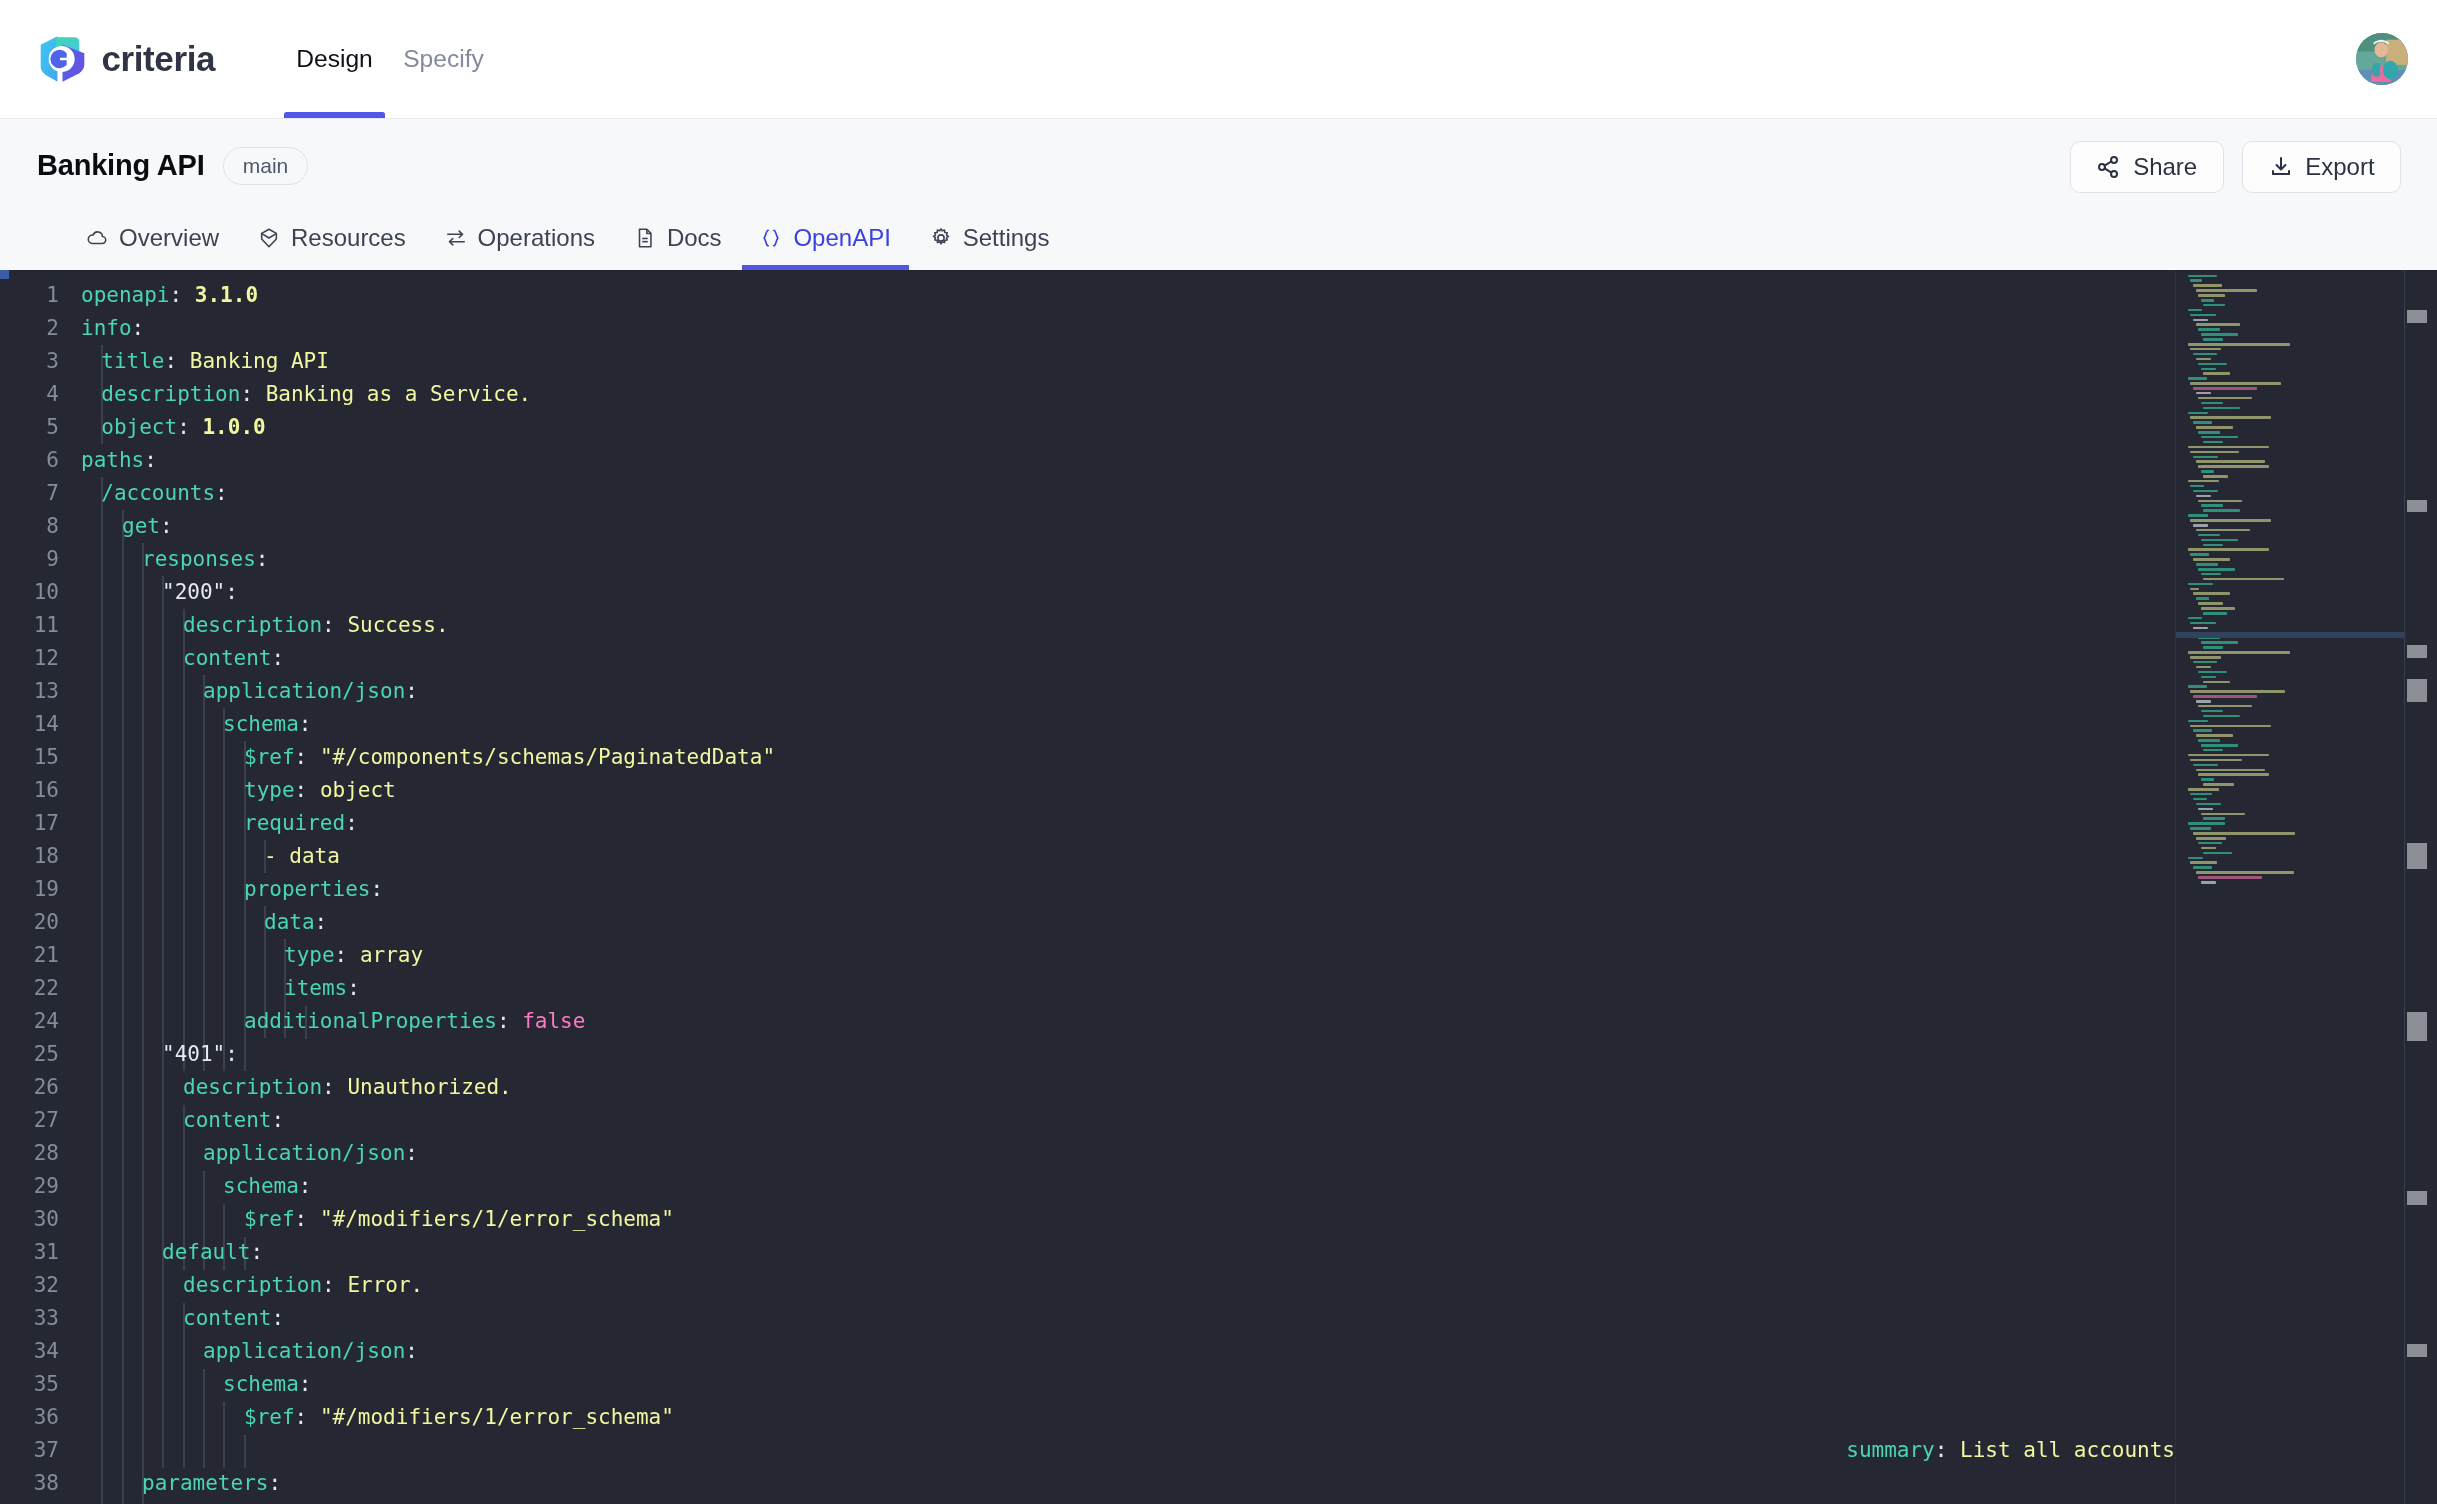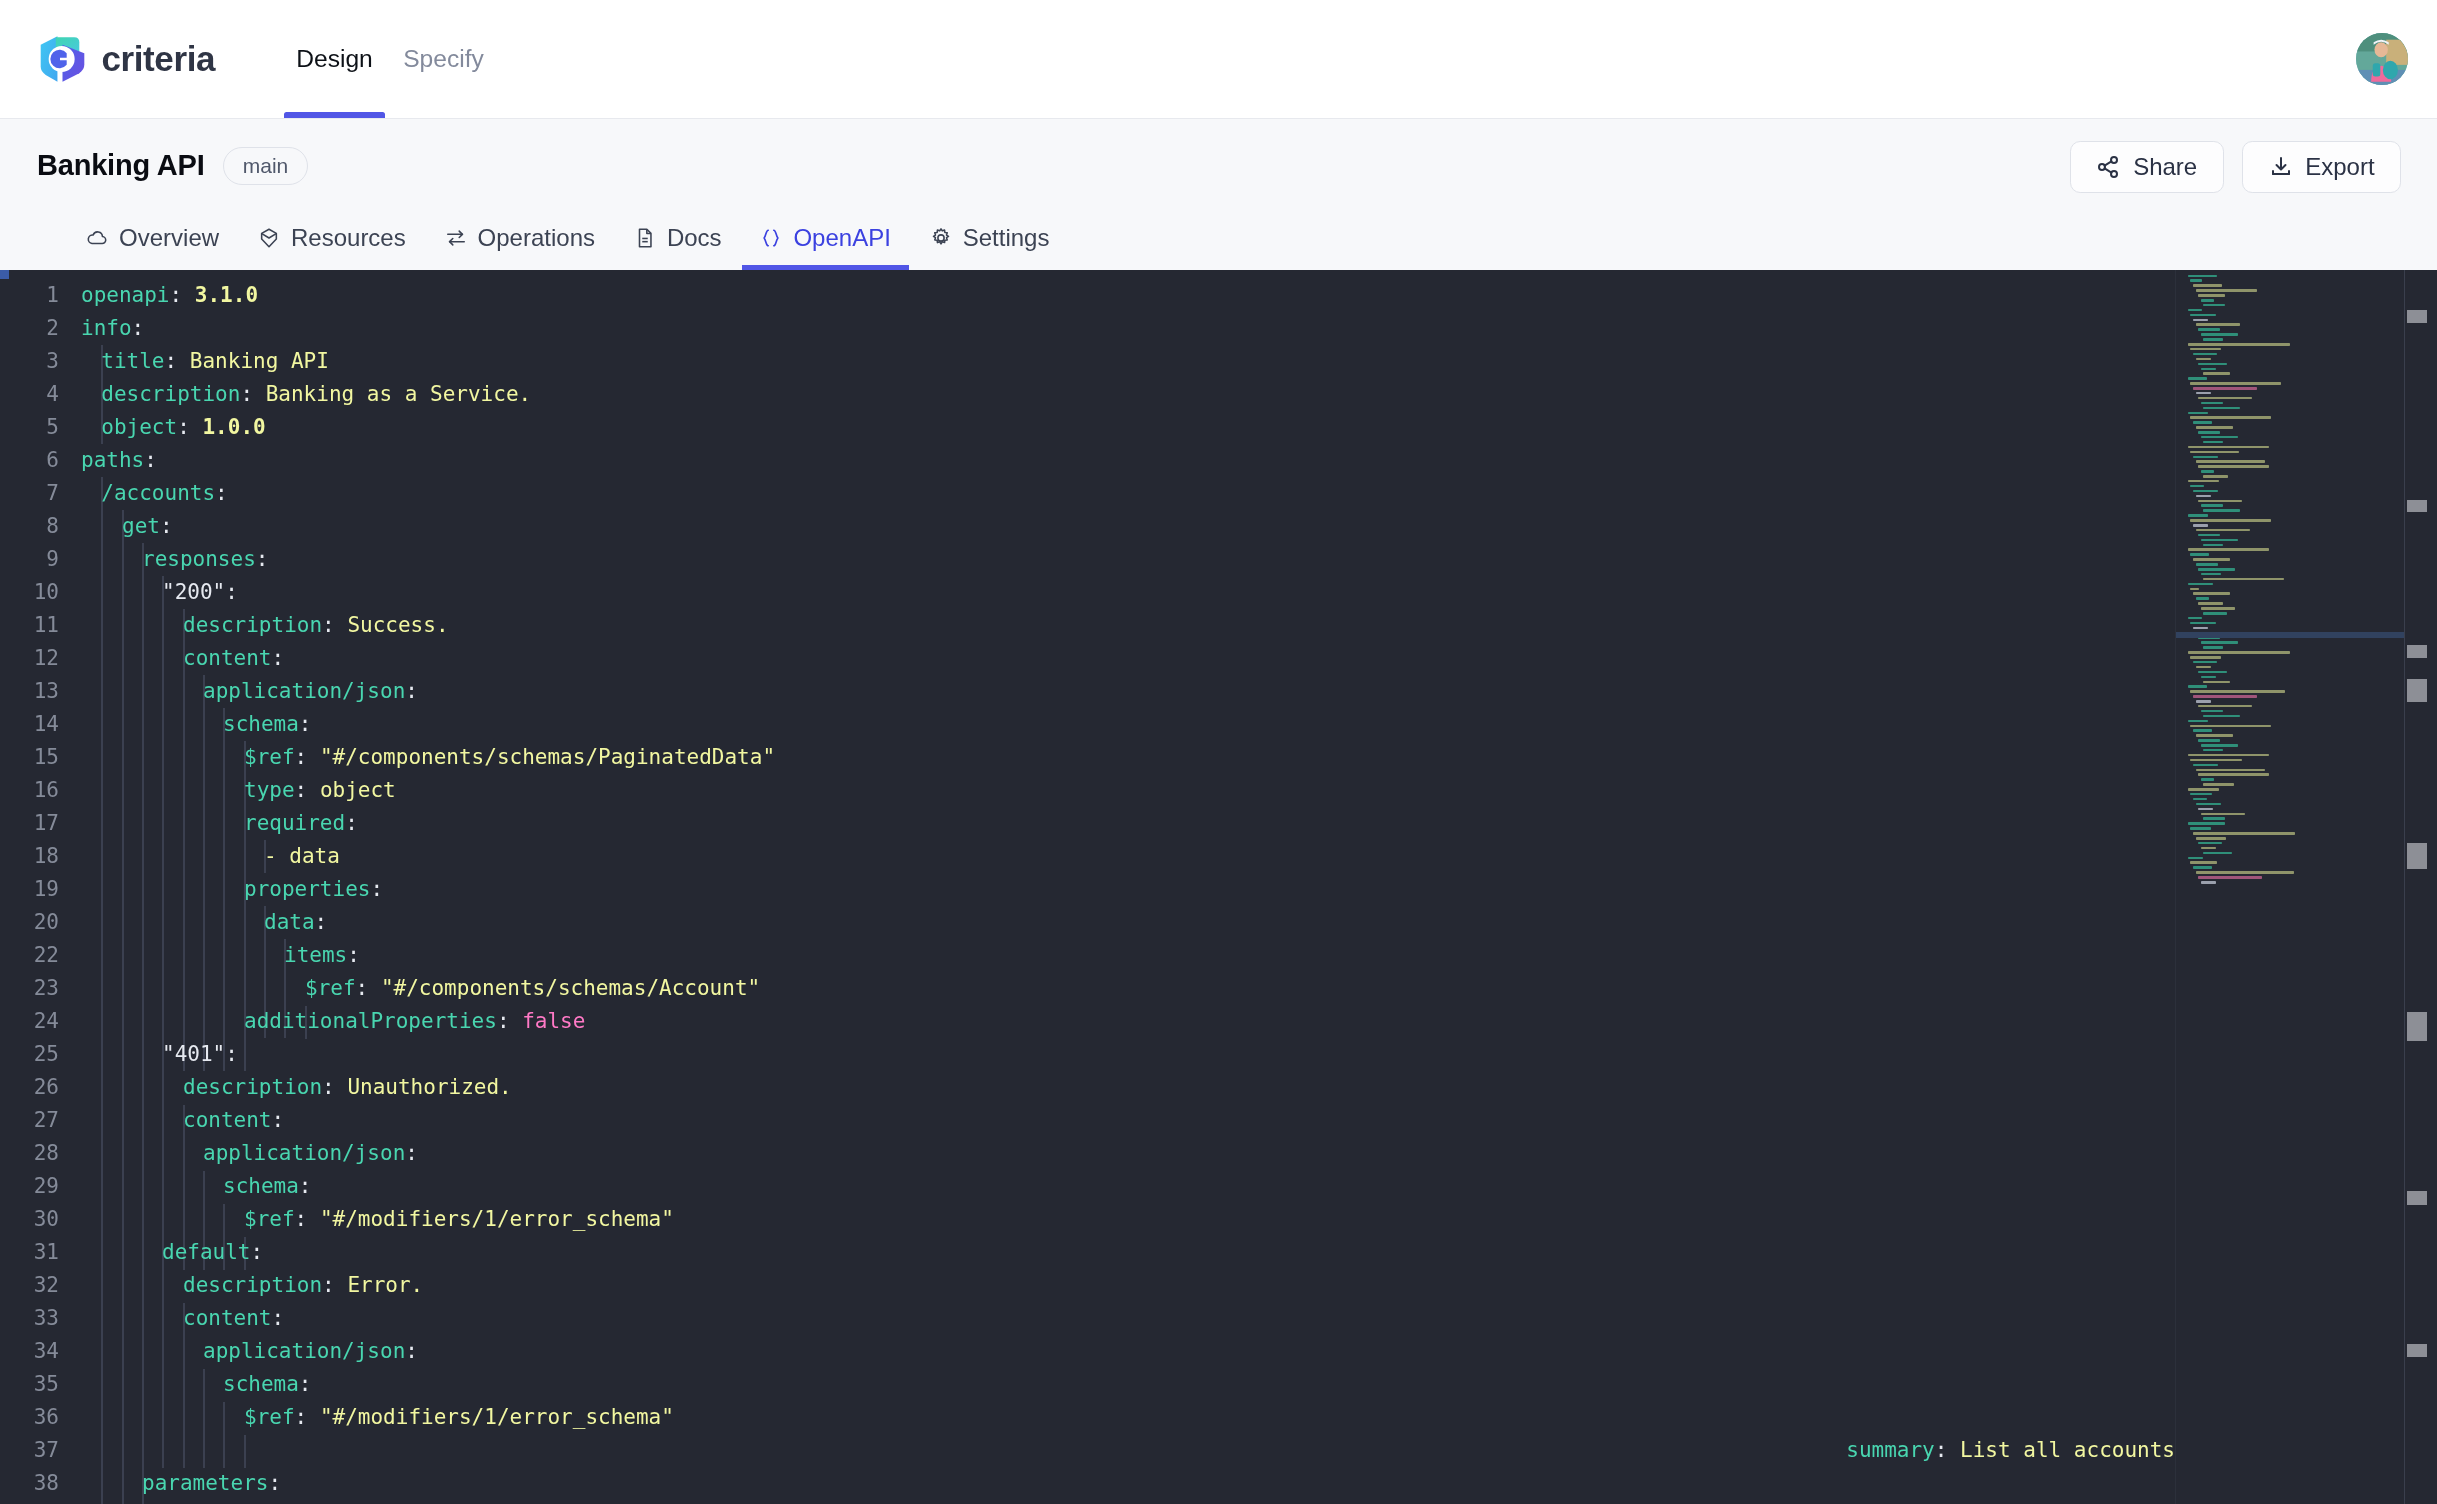--- a/index.html
+++ b/index.html
@@ -345,22 +345,22 @@
         <div class="line"><span class="lnum">11</span><span class="ltext" style="padding-left: 102px;"><span class="k">description</span><span class="c">: </span><span class="v">Success.</span></span></div>
         <div class="line"><span class="lnum">12</span><span class="ltext" style="padding-left: 102px;"><span class="k">content</span><span class="c">:</span></span></div>
         <div class="line"><span class="lnum">13</span><span class="ltext" style="padding-left: 122px;"><span class="k">application/json</span><span class="c">:</span></span></div>
         <div class="line"><span class="lnum">14</span><span class="ltext" style="padding-left: 142px;"><span class="k">schema</span><span class="c">:</span></span></div>
         <div class="line"><span class="lnum">15</span><span class="ltext" style="padding-left: 163px;"><span class="k">$ref</span><span class="c">: </span><span class="v">"#/components/schemas/PaginatedData"</span></span></div>
         <div class="line"><span class="lnum">16</span><span class="ltext" style="padding-left: 163px;"><span class="k">type</span><span class="c">: </span><span class="v">object</span></span></div>
         <div class="line"><span class="lnum">17</span><span class="ltext" style="padding-left: 163px;"><span class="k">required</span><span class="c">:</span></span></div>
         <div class="line"><span class="lnum">18</span><span class="ltext" style="padding-left: 183px;"><span class="d">- </span><span class="v">data</span></span></div>
         <div class="line"><span class="lnum">19</span><span class="ltext" style="padding-left: 163px;"><span class="k">properties</span><span class="c">:</span></span></div>
         <div class="line"><span class="lnum">20</span><span class="ltext" style="padding-left: 183px;"><span class="k">data</span><span class="c">:</span></span></div>
+        <div class="line"><span class="lnum">21</span><span class="ltext" style="padding-left: 203px;"><span class="k">type</span><span class="c">: </span><span class="v">array</span></span></div>
         <div class="line"><span class="lnum">22</span><span class="ltext" style="padding-left: 203px;"><span class="k">items</span><span class="c">:</span></span></div>
-        <div class="line"><span class="lnum">23</span><span class="ltext" style="padding-left: 224px;"><span class="k">$ref</span><span class="c">: </span><span class="v">"#/components/schemas/Account"</span></span></div>
         <div class="line"><span class="lnum">24</span><span class="ltext" style="padding-left: 163px;"><span class="k">additionalProperties</span><span class="c">: </span><span class="b">false</span></span></div>
         <div class="line"><span class="lnum">25</span><span class="ltext" style="padding-left: 81px;"><span class="kq">"401"</span><span class="c">:</span></span></div>
         <div class="line"><span class="lnum">26</span><span class="ltext" style="padding-left: 102px;"><span class="k">description</span><span class="c">: </span><span class="v">Unauthorized.</span></span></div>
         <div class="line"><span class="lnum">27</span><span class="ltext" style="padding-left: 102px;"><span class="k">content</span><span class="c">:</span></span></div>
         <div class="line"><span class="lnum">28</span><span class="ltext" style="padding-left: 122px;"><span class="k">application/json</span><span class="c">:</span></span></div>
         <div class="line"><span class="lnum">29</span><span class="ltext" style="padding-left: 142px;"><span class="k">schema</span><span class="c">:</span></span></div>
         <div class="line"><span class="lnum">30</span><span class="ltext" style="padding-left: 163px;"><span class="k">$ref</span><span class="c">: </span><span class="v">"#/modifiers/1/error_schema"</span></span></div>
         <div class="line"><span class="lnum">31</span><span class="ltext" style="padding-left: 81px;"><span class="k">default</span><span class="c">:</span></span></div>
         <div class="line"><span class="lnum">32</span><span class="ltext" style="padding-left: 102px;"><span class="k">description</span><span class="c">: </span><span class="v">Error.</span></span></div>
         <div class="line"><span class="lnum">33</span><span class="ltext" style="padding-left: 102px;"><span class="k">content</span><span class="c">:</span></span></div>

